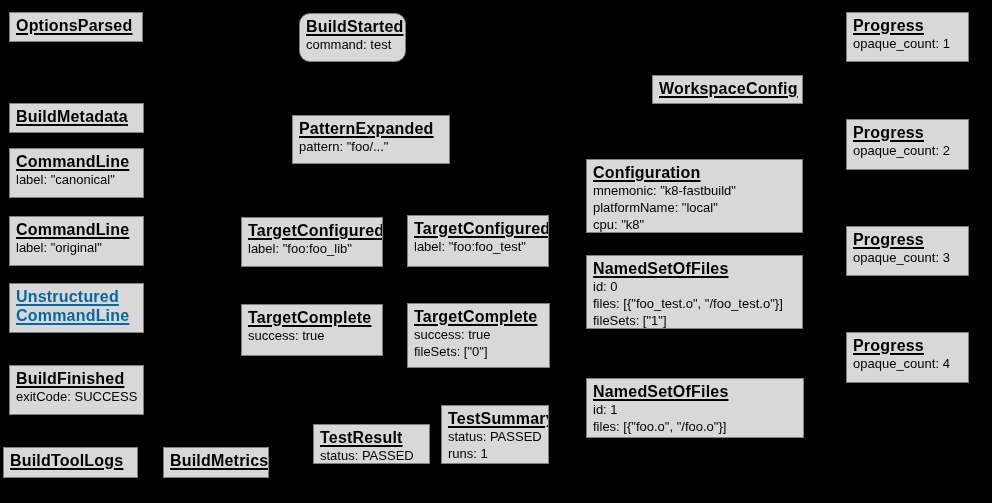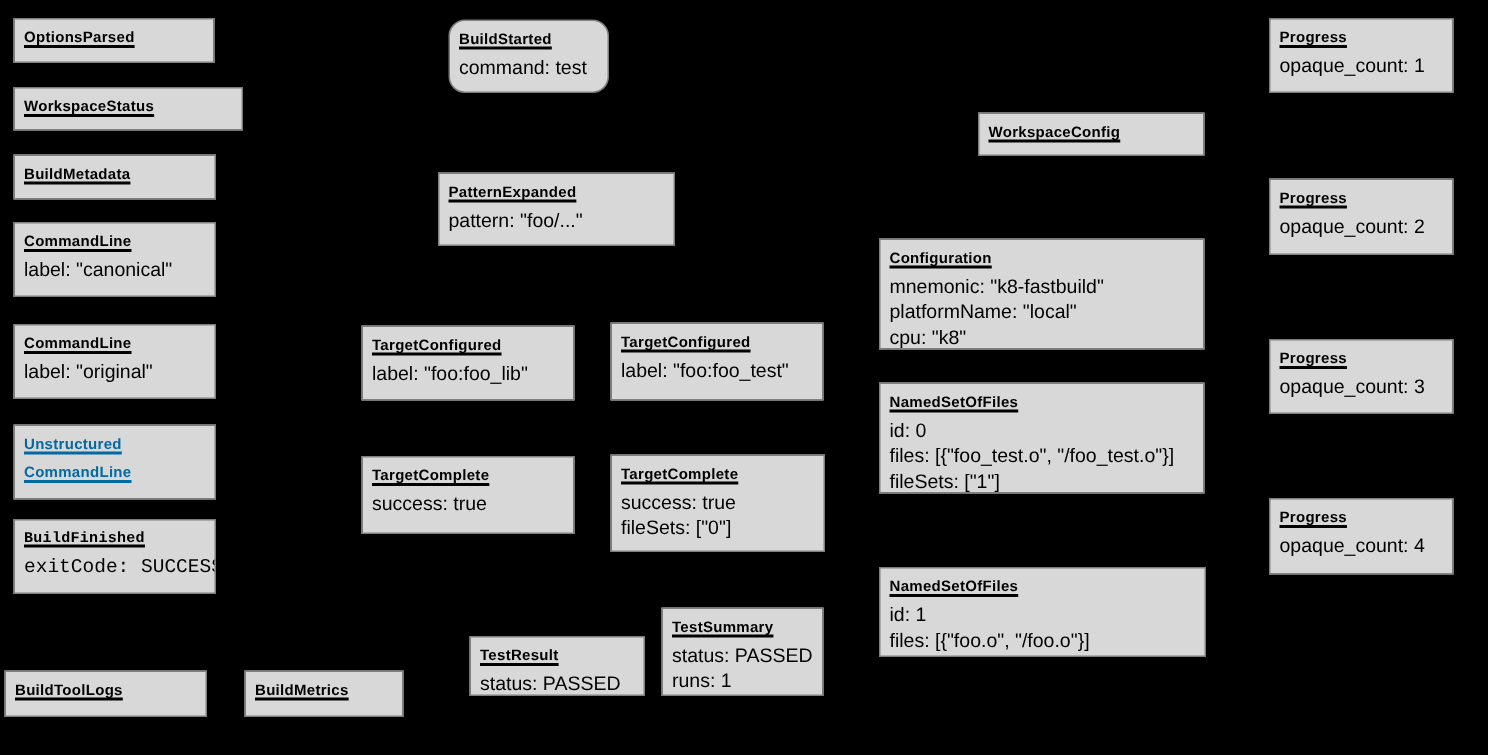--- a/index.html
+++ b/index.html
@@ -18,21 +18,21 @@
   .node {
     position: absolute;
     box-sizing: border-box;
     background: #d8d8d8;
     border: 1px solid #7f7f7f;
     color: #000000;
     padding: 3px 6px 4px 6px;
     overflow: hidden;
   }
   .node-title {
-    font-size: 10px;
+    font-size: 16px;
     font-weight: 700;
     line-height: 19px;
     letter-spacing: 0.2px;
   }
   .title-line {
     white-space: nowrap;
   }
   .title-line > span {
     text-decoration: underline;
     text-decoration-thickness: 2px;
@@ -49,26 +49,20 @@
 </head>
 <body>
 
 <div id="canvas" style="background: rgb(0, 0, 0);">
     <div class="node" style="left: 9px; top: 12px; width: 134px; height: 30px; background: rgb(216, 216, 216); border-color: rgb(127, 127, 127); color: rgb(0, 0, 0);">
     <div class="node-title">
         <div class="title-line"><span>OptionsParsed</span></div>
       </div>
     <div class="node-details"></div>
   </div>
-    <div class="node" style="left: 9px; top: 58px; width: 153px; height: 29px; background: rgb(216, 216, 216); border-color: rgb(127, 127, 127); color: rgb(0, 0, 0);">
-    <div class="node-title">
-        <div class="title-line"><span>WorkspaceStatus</span></div>
-      </div>
-    <div class="node-details"></div>
-  </div>
     <div class="node" style="left: 9px; top: 103px; width: 135px; height: 30px; background: rgb(216, 216, 216); border-color: rgb(127, 127, 127); color: rgb(0, 0, 0);">
     <div class="node-title">
         <div class="title-line"><span>BuildMetadata</span></div>
       </div>
     <div class="node-details"></div>
   </div>
     <div class="node" style="left: 9px; top: 148px; width: 135px; height: 50px; background: rgb(216, 216, 216); border-color: rgb(127, 127, 127); color: rgb(0, 0, 0);">
     <div class="node-title">
         <div class="title-line"><span>CommandLine</span></div>
       </div>
@@ -84,21 +78,21 @@
         <div class="detail-line">label: "original"</div>
       </div>
   </div>
     <div class="node" style="left: 9px; top: 283px; width: 135px; height: 50px; background: rgb(216, 216, 216); border-color: rgb(127, 127, 127); color: #0369a1;">
     <div class="node-title">
         <div class="title-line"><span>Unstructured</span></div>
         <div class="title-line"><span>CommandLine</span></div>
       </div>
     <div class="node-details"></div>
   </div>
-    <div class="node" style="left: 9px; top: 346px; width: 135px; height: 50px; background: rgb(216, 216, 216); border-color: rgb(127, 127, 127); color: rgb(0, 0, 0); font-family: Liberation Mono, monospace;">
+    <div class="node" style="left: 9px; top: 365px; width: 135px; height: 50px; background: rgb(216, 216, 216); border-color: rgb(127, 127, 127); color: rgb(0, 0, 0);">
     <div class="node-title">
         <div class="title-line"><span>BuildFinished</span></div>
       </div>
     <div class="node-details">
         <div class="detail-line">exitCode: SUCCESS</div>
       </div>
   </div>
     <div class="node" style="left: 3px; top: 447px; width: 135px; height: 31px; background: rgb(216, 216, 216); border-color: rgb(127, 127, 127); color: rgb(0, 0, 0);">
     <div class="node-title">
         <div class="title-line"><span>BuildToolLogs</span></div>

